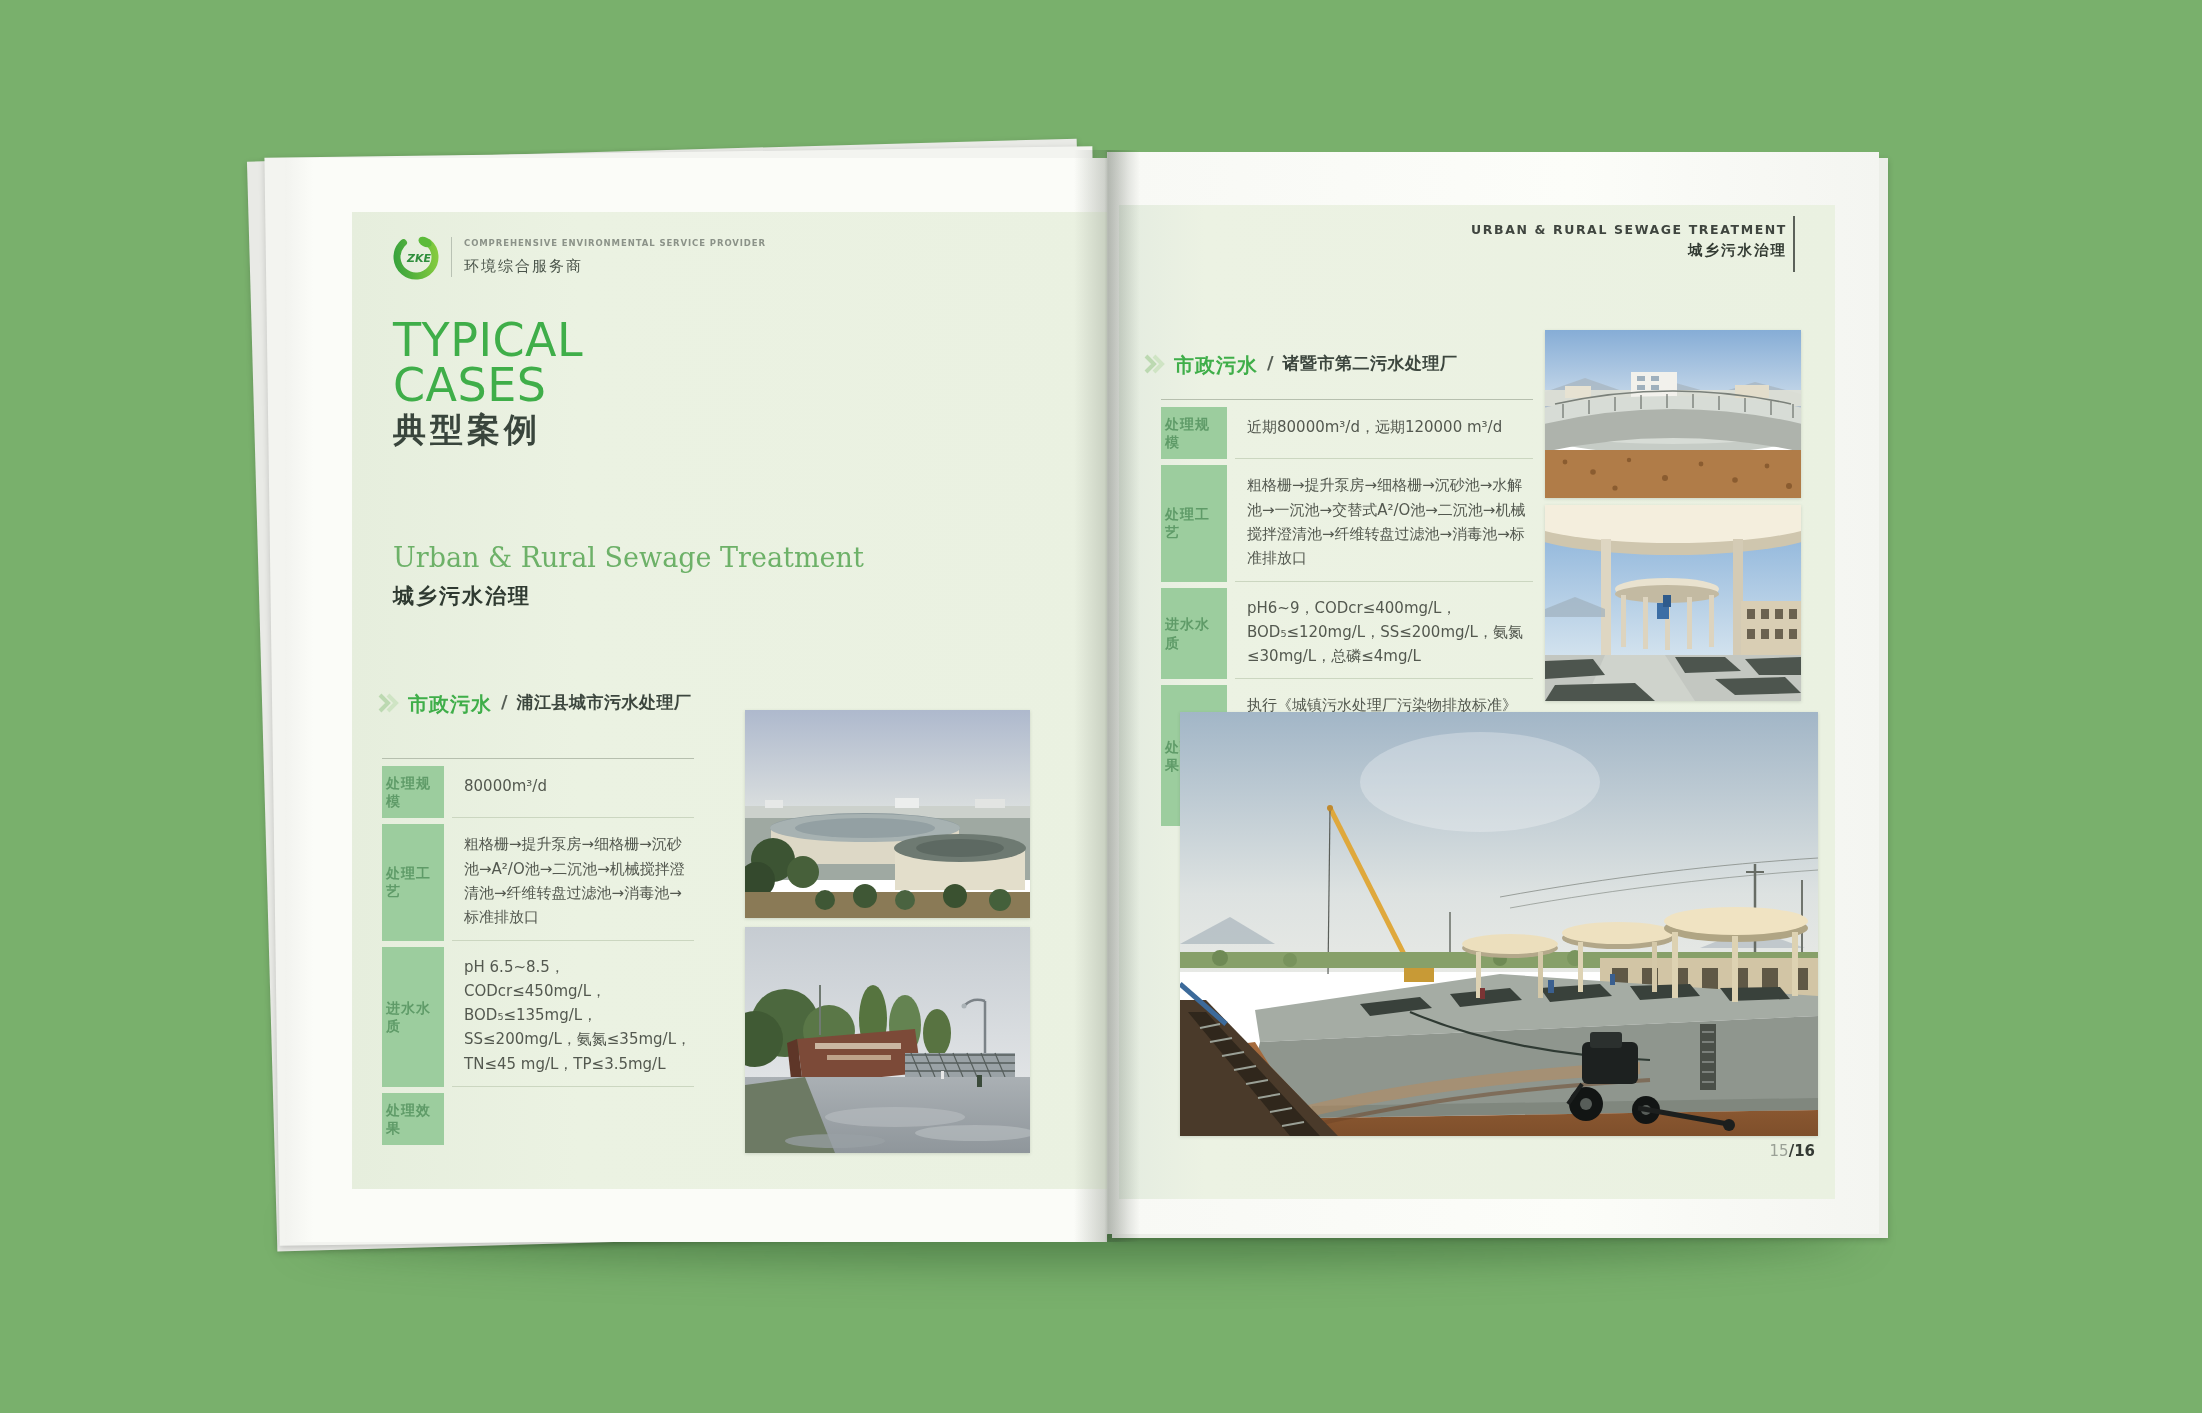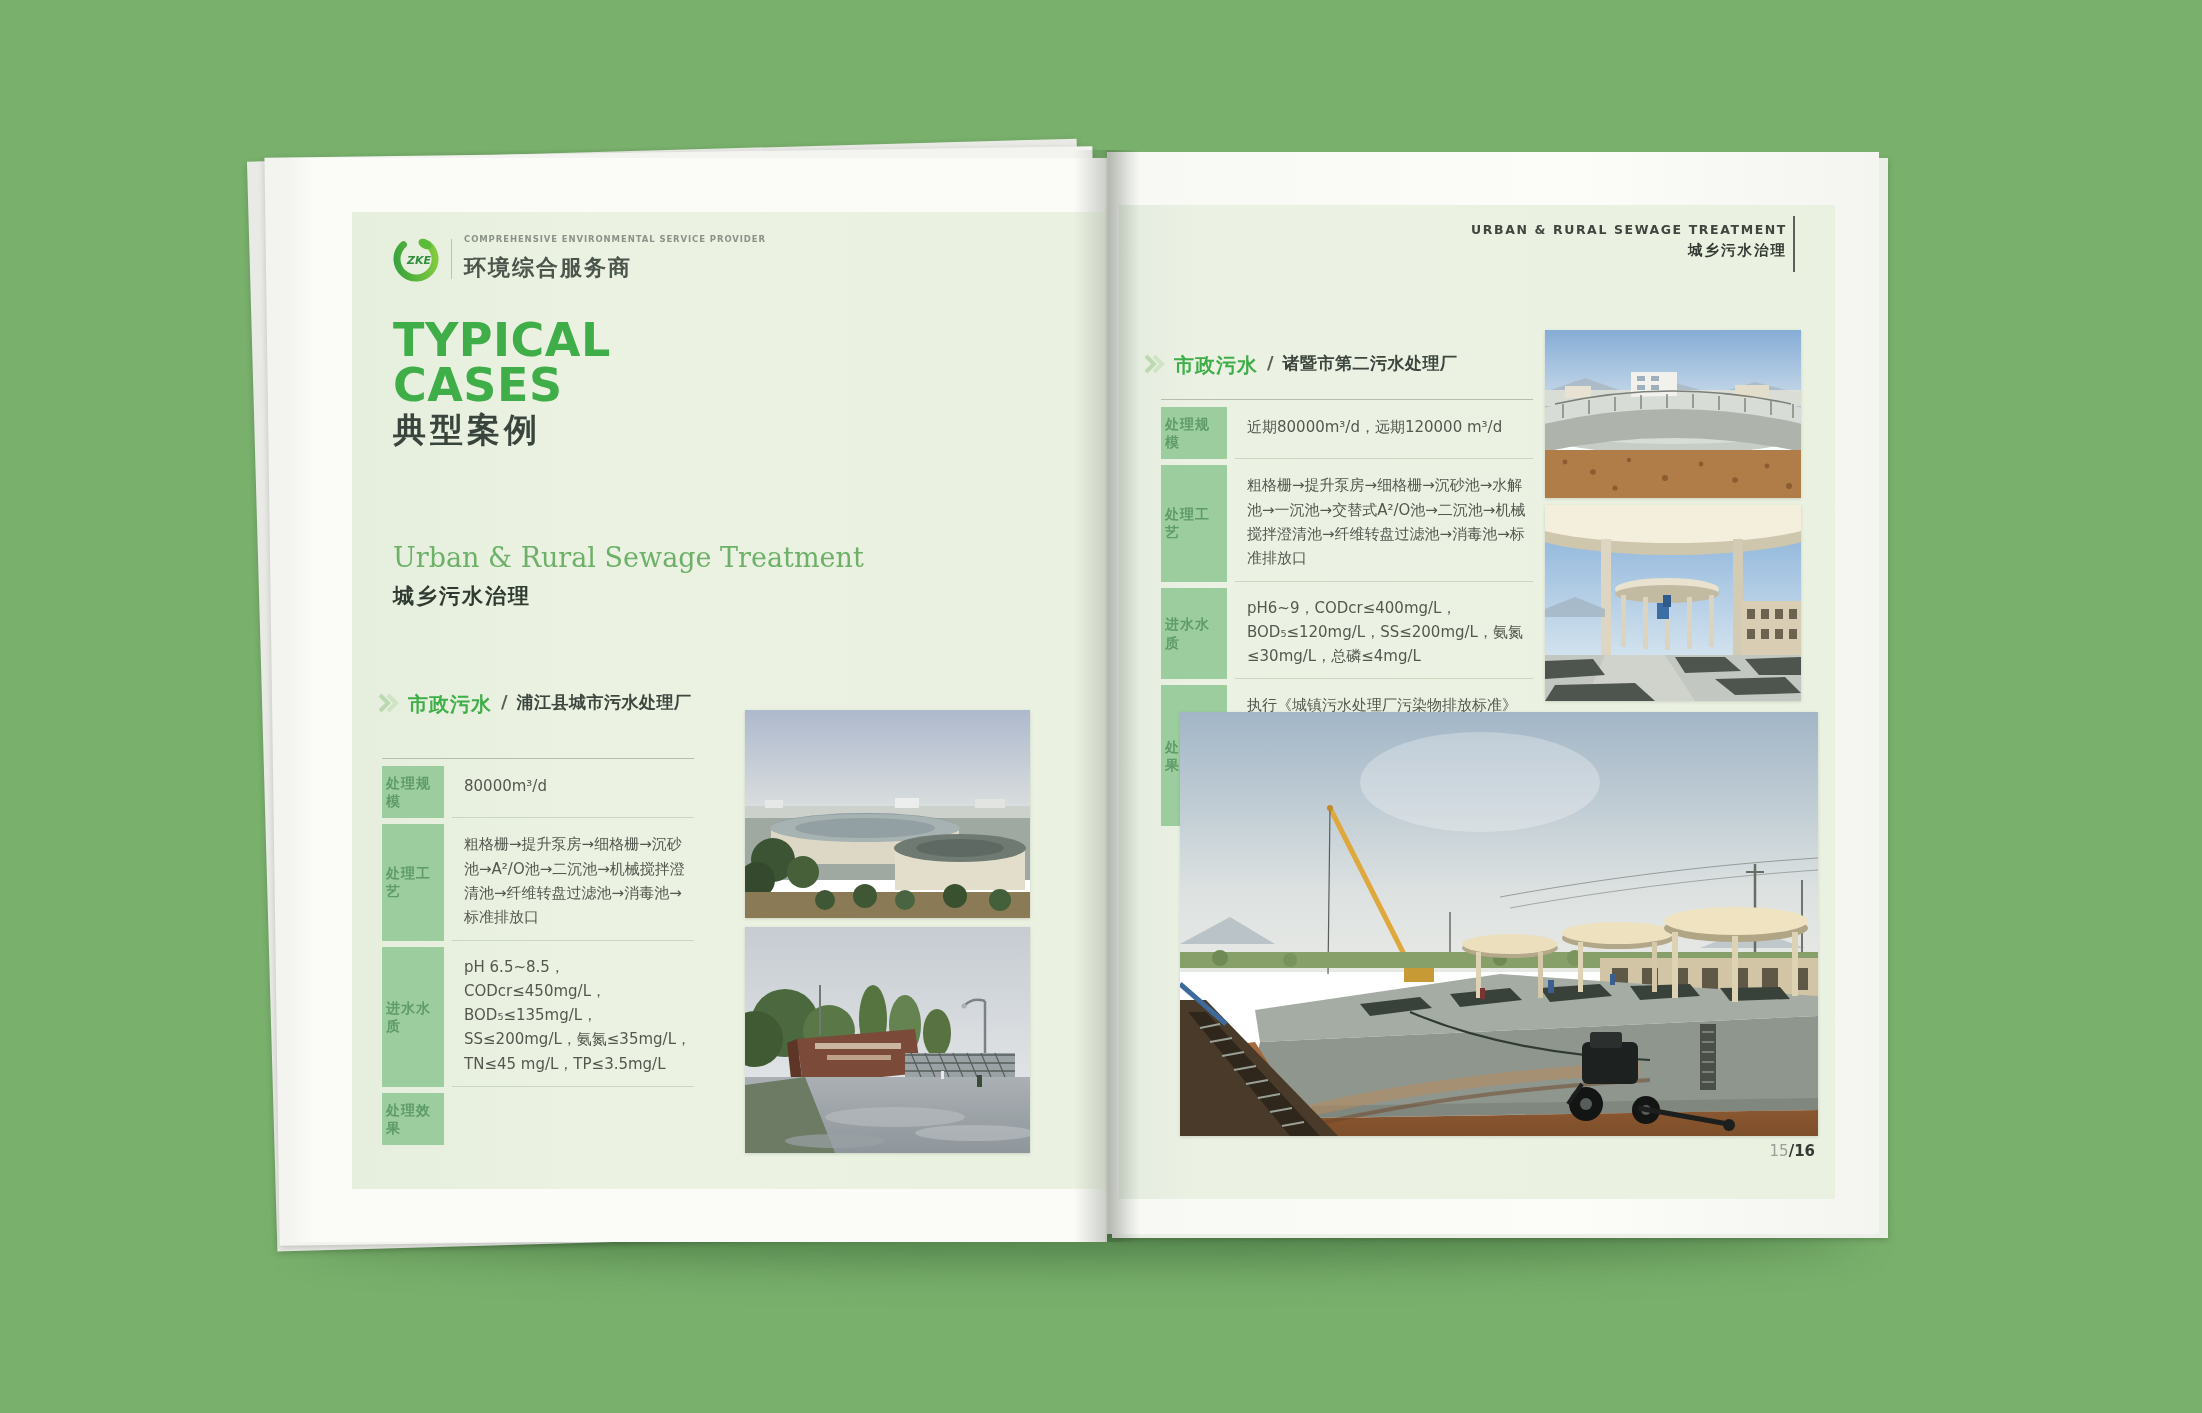--- a/index.html
+++ b/index.html
@@ -25,25 +25,25 @@
   .panel { position:absolute; background:#eaf1e1; }
   .panel-left  { left:67px; top:54px; width:755px; height:977px;
     background:linear-gradient(90deg,#e6eedd 0,#ebf2e2 30%,#eaf1e1 100%); }
   .panel-right { left:12px; top:53px; width:716px; height:994px;
     background:linear-gradient(90deg,#e4ece0 0,#ecf2e3 12%,#eaf1e1 100%); }
 
   
   .logo-row { position:absolute; left:108px; top:76px; display:flex; align-items:center; gap:12px; }
   .logo-divider { width:1px; height:40px; background:#b9c2b4; }
   .logo-text .en { font-size:8.5px; letter-spacing:.9px; color:#8b9288; font-weight:bold; }
-  .logo-text .zh { font-size:22px; font-weight:bold; color:#4b554b; letter-spacing:2px; margin-top:9px; }
+  .logo-text .zh { font-size:15px; font-weight:normal; color:#4b554b; letter-spacing:2px; margin-top:9px; }
 
   
   .title-en { position:absolute; left:108px; top:160px; font-size:46px; line-height:.98;
-    font-weight:700; color:#3fae49; letter-spacing:.5px; }
+    font-weight:400; color:#3fae49; letter-spacing:.5px; }
   .title-zh { position:absolute; left:108px; top:250px; font-size:33px; font-weight:bold;
     color:#39453c; letter-spacing:4px; }
   .subtitle-en { position:absolute; left:108px; top:384px; font-family:"DejaVu Serif","Liberation Serif",serif;
     font-size:27px; color:#6db168; }
   .subtitle-zh { position:absolute; left:108px; top:424px; font-size:21px; font-weight:bold;
     color:#2f3a31; letter-spacing:2px; }
 
   
   .section-row { position:absolute; display:flex; align-items:flex-start; gap:9px; }
   .section-row .cat { font-size:20px; font-weight:bold; color:#3fae49; letter-spacing:1px; }

